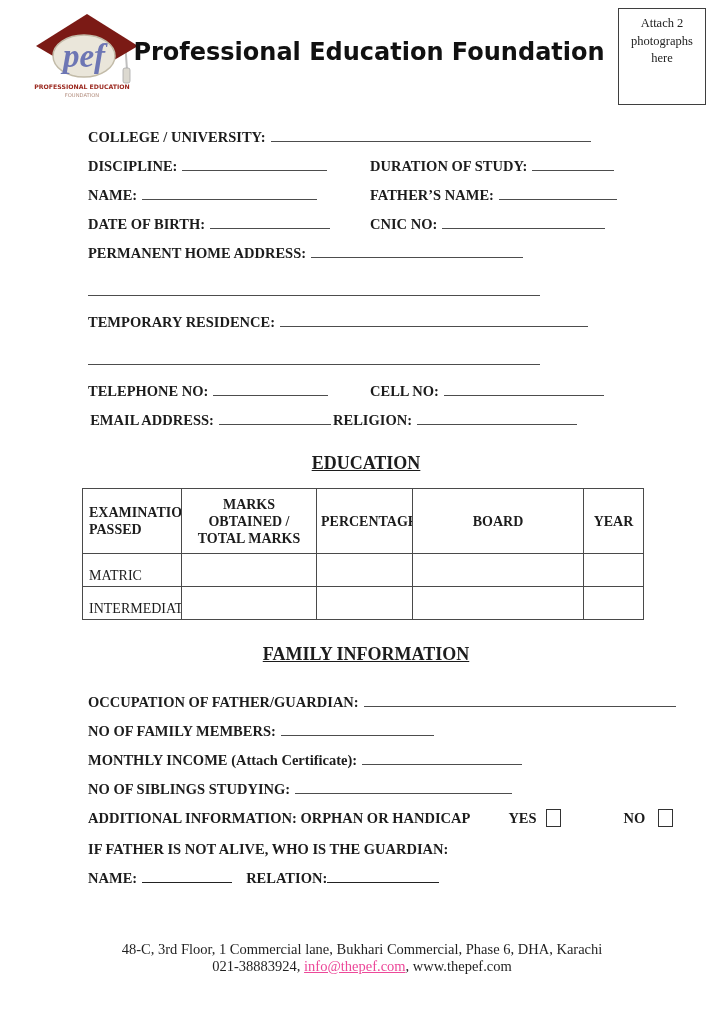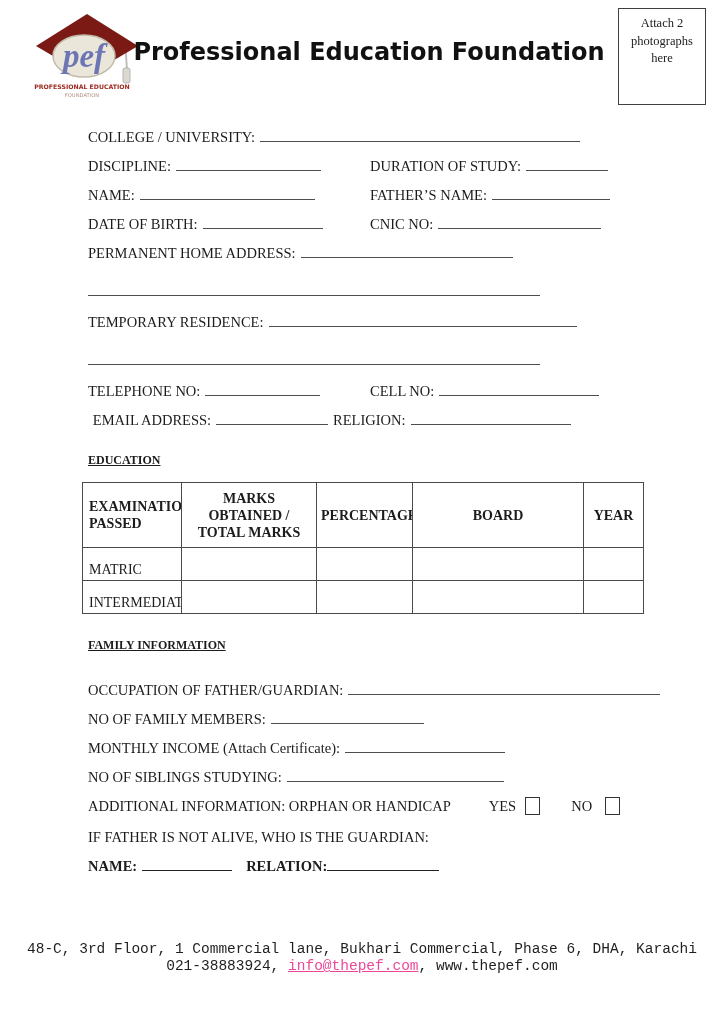--- a/index.html
+++ b/index.html
@@ -23,38 +23,38 @@
     font-size:12.5px; line-height:17.5px; padding-top:6px; color:#222;
   }
 
   
   .content { padding:6px 80px 0 88px; font-size:14.5px; }
   .row { line-height:18px; margin-bottom:11px; white-space:nowrap; }
   .row.two { display:flex; }
   .col-l { width:282px; flex:none; }
   .col-l.narrow { width:245px;text-align:center; }
   .col-r { flex:1; }
-  .lbl { color:#1c1c1c; }
+  .lbl { color:#1c1c1c;font-weight:bold; }
   .fill {
     display:inline-block; border-bottom:1px solid #4d4d4d;
     height:13px; margin-left:5px; vertical-align:baseline;
   }
   .fill.dark { border-bottom:1.5px solid #222; }
   .fill.nogap { margin-left:0; }
   .w82{width:82px} .w90{width:90px} .w112{width:112px}
   .w115{width:115px} .w118{width:118px} .w120{width:120px} .w145{width:145px}
   .w153{width:153px} .w160{width:160px} .w163{width:163px} .w175{width:175px}
   .w212{width:212px} .w217{width:217px} .w308{width:308px} .w312{width:312px}
   .w320{width:320px} .w452{width:452px}
   .mt13 { margin-top:13px; }
   .mb20 { margin-bottom:20px; }
 
   
   .section-heading {
-    font-weight:bold; font-size:12px;
+    text-align:center; font-weight:bold; font-size:18px;
     margin:24px 0 14px 0;
   }
   .section-heading .u { text-decoration:underline; }
 
   
   table.edu {
     border-collapse:collapse; margin:0 0 0 -6px; table-layout:fixed;
     width:561px; font-size:14px;
   }
   table.edu th, table.edu td { border:1px solid #4a4a4a; overflow:hidden; }
@@ -68,29 +68,29 @@
 
   
   .fam-heading { margin:10px 0 28px 0; }
   .cb {
     display:inline-block; width:13px; height:16px;
     border:1.5px solid #333; vertical-align:middle; position:relative; top:-2px;
     background:#fff;
   }
   .ml-yes { margin-left:38px;text-align:right; }
   .ml-cb1 { margin-left:9px; }
-  .ml-no  { margin-left:31px; }
+  .ml-no  { margin-left:63px; }
   .ml-cb2 { margin-left:13px; }
   .b { font-weight:bold; }
   .ml14 { margin-left:14px;margin-top:20px; }
 
   
   .footer {
     position:absolute; left:0; right:0; top:941px; text-align:center;
-    font-family:Liberation Mono, monospace; font-size:14.5px;
+    font-family:Liberation Serif, serif; font-size:14.5px;
     line-height:17px; color:#1f1f1f;
   }
   .footer a.link { color:#ec4899; text-decoration:underline; cursor:pointer; }
 </style>
 </head>
 <body>
 
 <div class="page">
 
   <div class="header">

